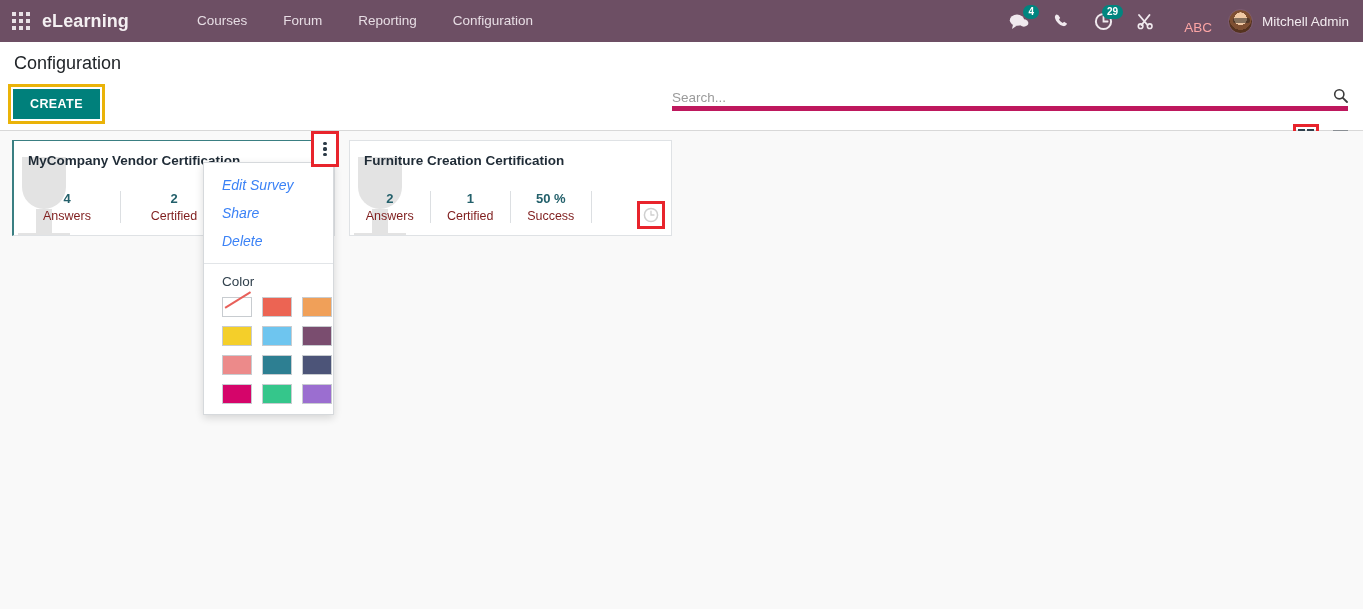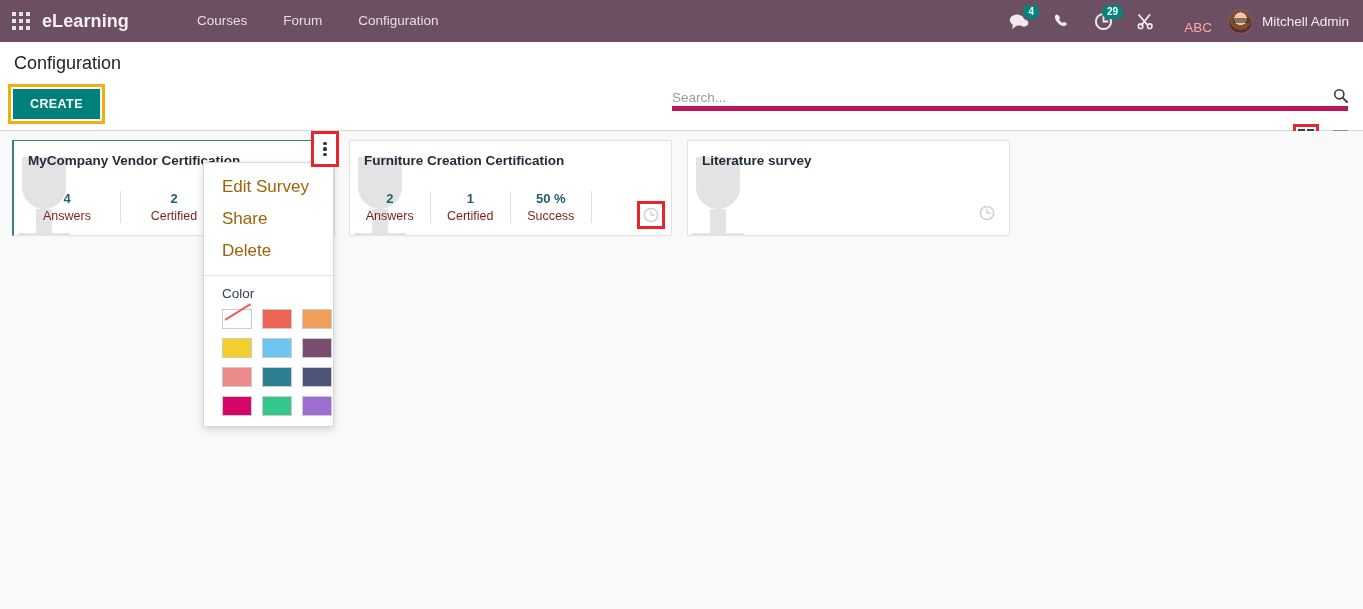--- a/index.html
+++ b/index.html
@@ -156,22 +156,23 @@
   .kmenu-btn i { width: 3.2px; height: 3.2px; background: #2b3a46; border-radius: 50%; display: block; }
 
   
   .dropdown {
     position: absolute; left: 203px; top: 169px; width: 131px;
     background: #fff; border: 1px solid #d6d9dc;
     box-shadow: 0 3px 8px rgba(0,0,0,.14); z-index: 25;
     padding: 8px 0 10px 0;
   }
   .dd-item {
-    font-size: 17px; color: #a16207; padding: 6px 18px; cursor: pointer;
+    font-size: 14px; color: #3b82f6; padding: 6px 18px; cursor: pointer;
     white-space: nowrap;
+    font-style: italic;
   }
   .dd-sep { height: 1px; background: #e2e5e8; margin: 8px 0 4px 0; }
   .dd-color-title { font-size: 13.5px; color: #32424e; padding: 6px 22px 8px 18px; }
   .swatches {
     display: grid; grid-template-columns: repeat(3, 30px);
     gap: 9px 10px; padding: 0 18px;
   }
   .sw { width: 30px; height: 20px; border: 1px solid #c8ccd0; cursor: pointer; position: relative; }
   .sw.none { background: #fff; }
   .sw.none::after {
@@ -193,20 +194,21 @@
       <i></i>
       <i></i>
       <i></i>
       <i></i>
   </div>
   <div class="brand">eLearning</div>
 
   <div class="nav-menu">
     <div class="item">Courses</div>
     <div class="item">Forum</div>
+    <div class="item">Reporting</div>
     <div class="item">Configuration</div>
   </div>
 
   <div class="nav-right">
     <div class="sysicon">
       <svg width="20" height="17" viewBox="0 0 20 17" aria-hidden="true">
         <ellipse cx="8" cy="7.2" rx="7.2" ry="5.6" fill="#f0e9ee"></ellipse>
         <path d="M4 11.5 L3 16 L8 12.6 Z" fill="#f0e9ee"></path>
         <ellipse cx="14.8" cy="10" rx="4.6" ry="3.7" fill="#f0e9ee"></ellipse>
       </svg>
@@ -341,34 +343,20 @@
       <div class="kstat"></div>
     </div>
     <span class="card-clock hl">
       <svg class="clock-ico" viewBox="0 0 16 16">
         <circle cx="8" cy="8" r="6.6" fill="none" stroke="#cfcfcf" stroke-width="1.5"></circle>
         <path d="M8 4.2 V8 H11" fill="none" stroke="#cfcfcf" stroke-width="1.3" stroke-linecap="round"></path>
       </svg>
     </span>
   </div>
 
-  <div class="kcard" style="left:687px;">
-    <svg class="trophy" viewBox="0 0 104 96">
-      <path d="M30 4 h44 v30 a22 22 0 0 1 -44 0 z" fill="#e3e3e3"></path>
-      <path d="M44 56 h16 v26 h-16 z" fill="#e3e3e3"></path>
-      <path d="M26 80 h52 v16 h-52 z" fill="#e3e3e3"></path>
-    </svg>
-    <div class="ktitle">Literature survey</div>
-    <span class="card-clock">
-      <svg class="clock-ico" viewBox="0 0 16 16">
-        <circle cx="8" cy="8" r="6.6" fill="none" stroke="#cfcfcf" stroke-width="1.5"></circle>
-        <path d="M8 4.2 V8 H11" fill="none" stroke="#cfcfcf" stroke-width="1.3" stroke-linecap="round"></path>
-      </svg>
-    </span>
-  </div>
 
   <div class="kmenu-btn-hl" style="top:0px;left:311px;">
     <button class="kmenu-btn">
       <i></i>
         <i></i>
         <i></i>
     </button>
   </div>
 
   <div class="dropdown" style="top:31px;left:203px;">

